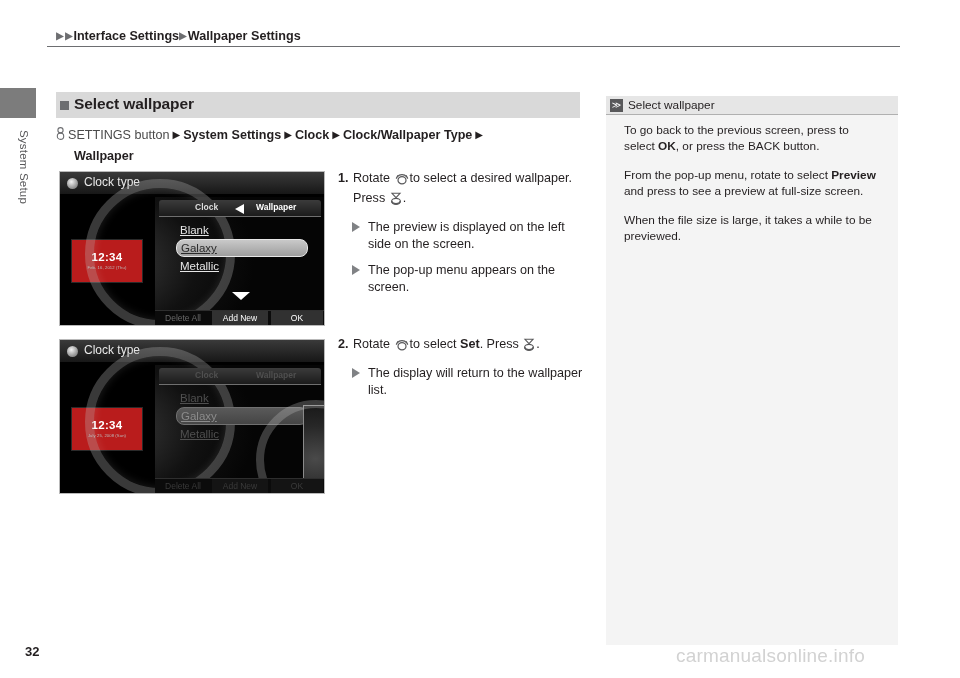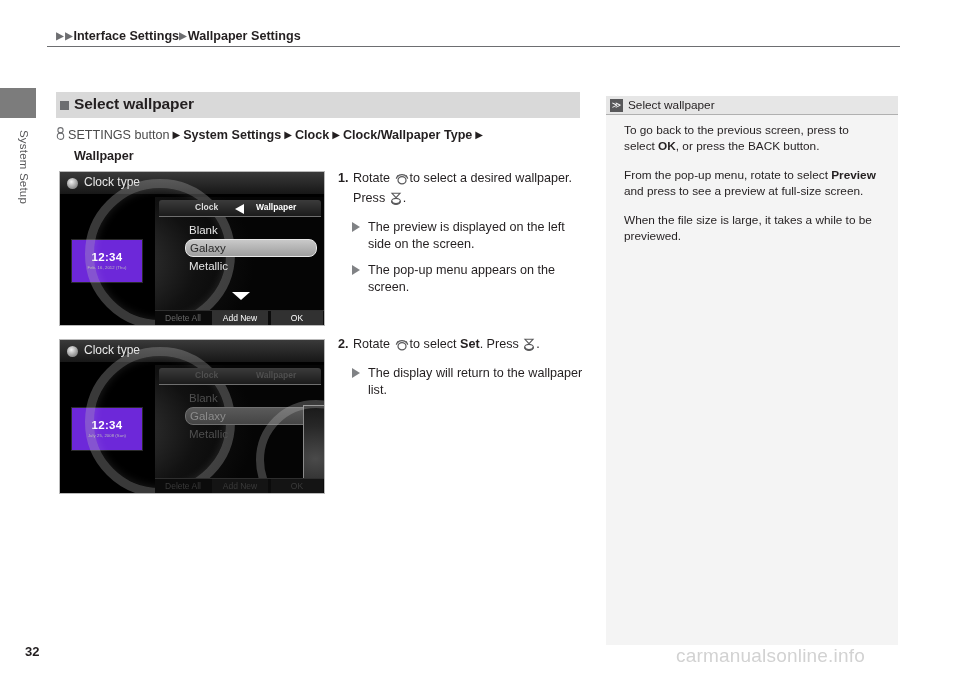--- a/index.html
+++ b/index.html
@@ -135,21 +135,21 @@
   }
 
   .shot .leftpane {
     position:absolute; left:0; top:24px;
     width:93px; height:131px;
     background:#000;
   }
   .shot .clockbox {
     position:absolute; left:11px; top:43px;
     width:72px; height:44px;
-    background:#6d28d9;
+    background:#b91c1c;
     border:1px solid #2a2a2a;
     padding-left:28px;
   }
   .shot .clocktime {
     position:absolute; left:0; top:11px; width:100%;
     text-align:center;
     font-size:11.5px; font-weight:bold; color:#fff;
     letter-spacing:.3px;
   }
   .shot .clockdate {
@@ -191,26 +191,27 @@
     width:0;height:0;
     border-top:5px solid transparent;
     border-bottom:5px solid transparent;
     border-right:9px solid #ffffff;
   }
 
   .devlist { position:absolute; left:0; top:24px; width:170px; }
   .devlist .row {
     position:relative;
     height:18px;
-    margin-left:30px;
+    margin-left:21px;
     width:132px;
     font-size:11.5px;
     color:#e6e6e6;
     padding-left:4px;
     line-height:18px;
+    text-decoration:underline;
   }
   .devlist .row.sel {
     background: linear-gradient(#c9c9c9,#9e9e9e);
     color:#2a2a2a;
     border:1px solid #e6e6e6;
     border-radius:8px;
     height:18px; line-height:16px;
   }
   .devdown {
     position:absolute; left:77px; top:95px;

